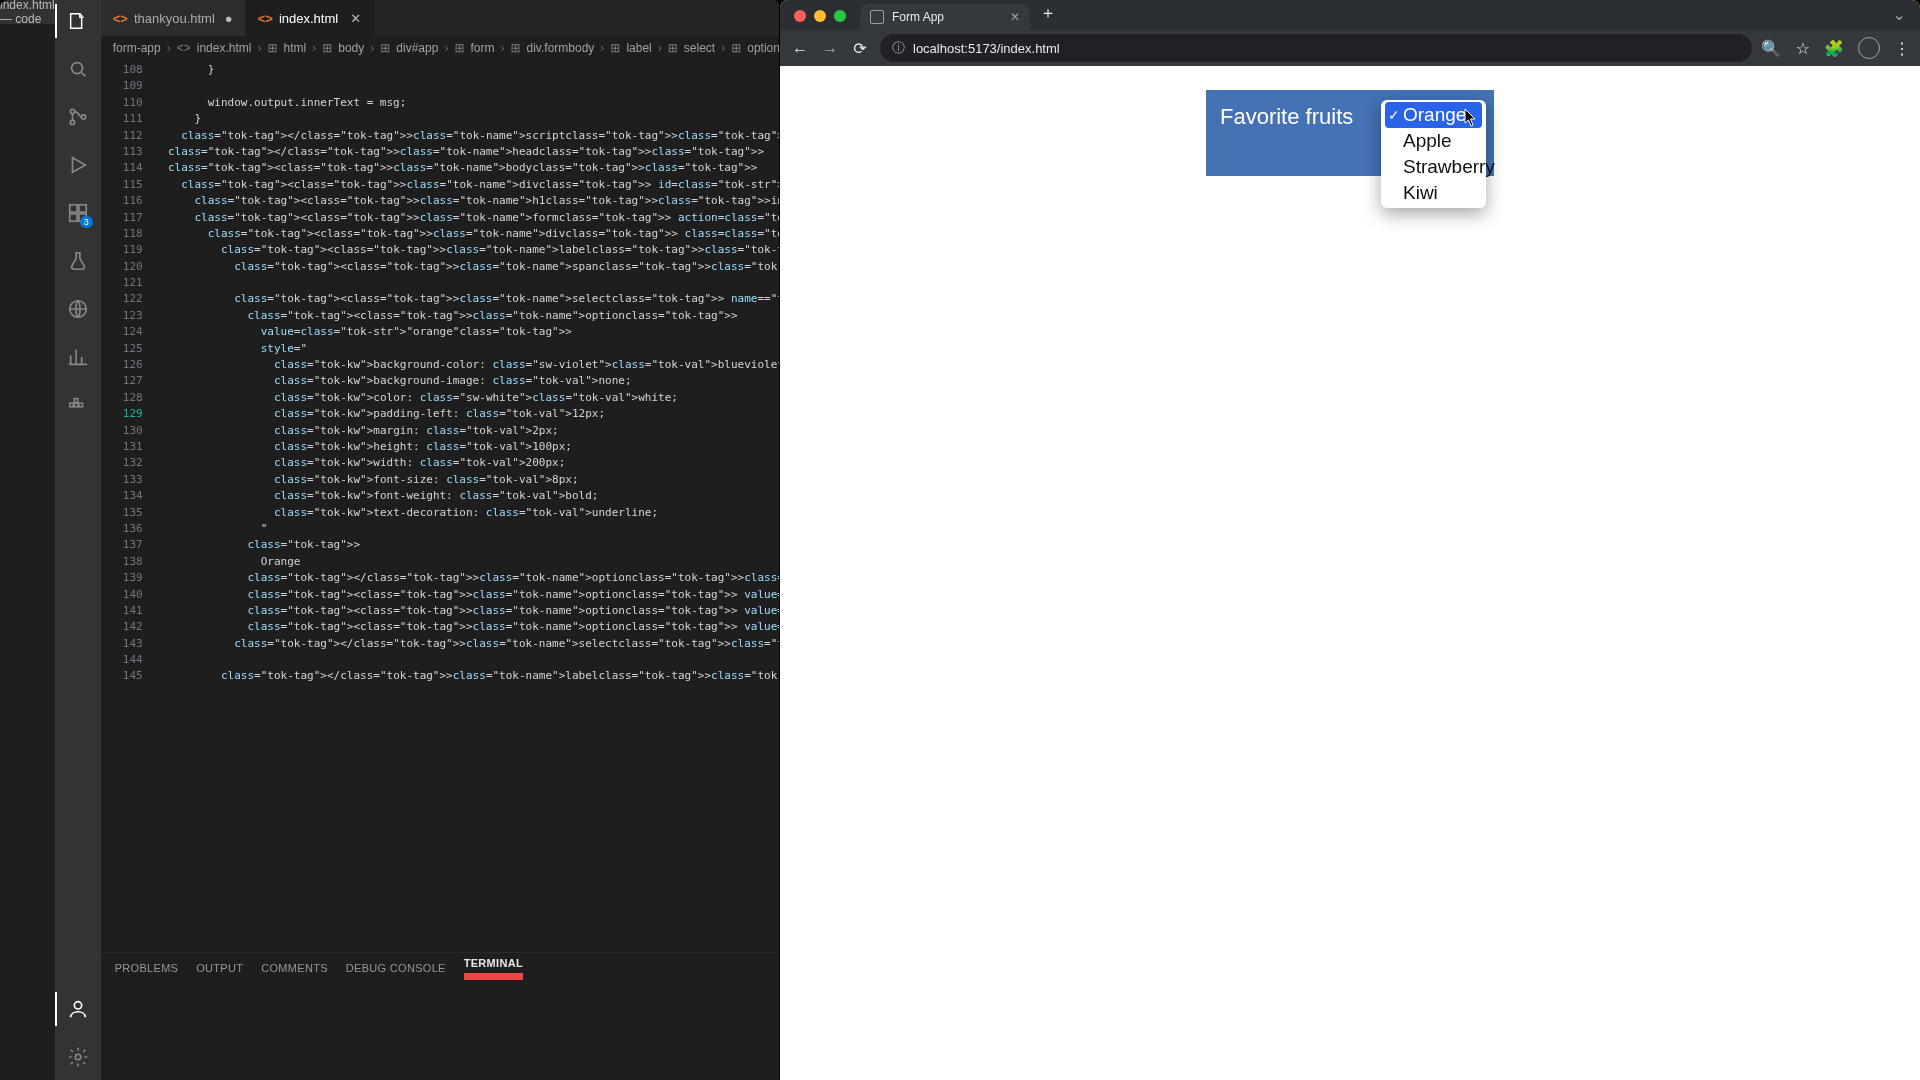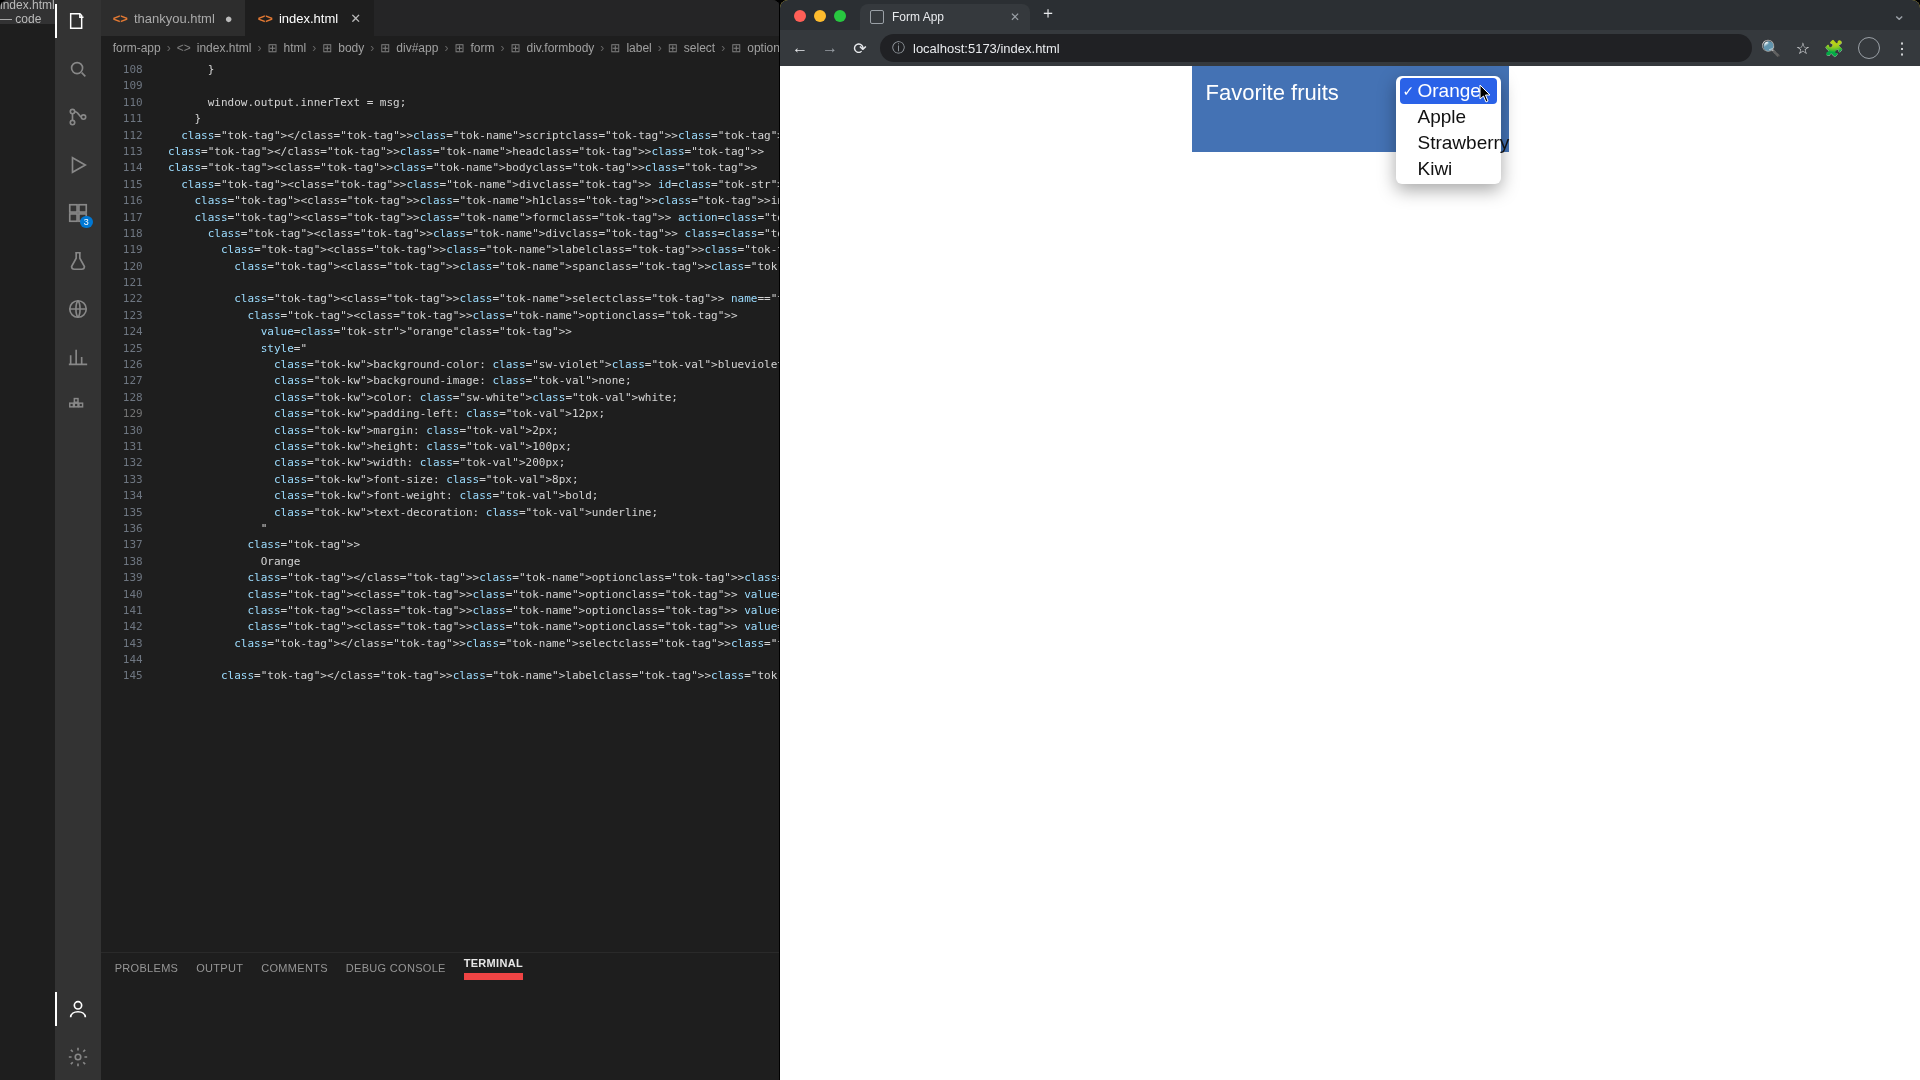--- a/index.html
+++ b/index.html
@@ -26,21 +26,21 @@
   .tab .close { margin-left:6px; color:#bbb; font-size:13px;}
   .tabs .spacer { flex:1; background:#252526; }
   .tabs .actions { display:flex; align-items:center; gap:14px; padding:0 10px; color:#aaa;}
   .crumbs { height: 24px; display:flex; align-items:center; gap:6px; padding:0 12px; font-size:12px; color:#a0a0a0; background:#1e1e1e; border-bottom:1px solid #1e1e1e;}
   .crumbs .sep { color:#666; }
   .crumbs .tag-ico { color:#808080; }
 
   .code-area { flex:1; display:flex; font-family: Menlo, Consolas, monospace; font-size:11px; line-height:16.4px; overflow:hidden; background:#1e1e1e;}
   .gutter { width:54px; text-align:right; color:#6e7681; padding:2px 12px 0 0; user-select:none;}
   .gutter div { height:16.4px; }
-  .gutter .cur { color:#737373;text-align:right; }
+  .gutter .cur { color:#14b8a6;text-align:right; }
   .code { flex:1; padding-top:2px; white-space:pre; color:#d4d4d4; }
   .code div { height:16.4px; }
   .tok-attr { color:#9cdcfe; }
 
   .panel { height:128px; border-top:1px solid #2a2a2a; background:#1e1e1e; display:flex; flex-direction:column; }
   .panel-tabs { height:30px; display:flex; align-items:center; gap:18px; padding:0 14px; font-size:11px; letter-spacing:.3px; color:#969696; }
   .panel-tabs .pt { text-transform:uppercase; }
   .panel-tabs .pt.active { color:#e7e7e7; border-bottom:7px solid #ef4444; padding-bottom:4px;font-weight:bold; }
   .panel-tabs .pspacer { flex:1; }
   .panel-tabs .pa { display:flex; align-items:center; gap:12px; color:#bbb; }
@@ -64,21 +64,21 @@
   .wmenu { margin-left:auto; margin-right:8px; color:#9aa0a6; margin-bottom:6px;}
   .br-tool { height:36px; background:#35393d; display:flex; align-items:center; gap:10px; padding:0 10px;}
   .br-tool .nav { color:#9aa0a6; width:20px; text-align:center;}
   .br-tool .nav.on { color:#e8eaed;}
   .omni { flex:1; height:28px; background:#202124; border-radius:14px; display:flex; align-items:center; padding:0 12px; color:#e8eaed; font-size:13px; gap:8px;}
   .omni .info{ color:#9aa0a6;}
   .rt-icons { display:flex; gap:14px; color:#e8eaed; align-items:center;}
   .viewport { flex:1; background:#fff; position:relative; color:#000;}
   .page-inner { display:flex; flex-direction:column; align-items:center; }
   .page-h1 { font-size:43px; font-weight:800; margin-top:22px; letter-spacing:-.5px;}
-  .formcard { width:317px; background:#4472b4; color:#fff; padding:14px 16px 46px 14px; font-size:22px; position:relative;}
+  .formcard { margin-top:24px; width:288px; background:#4472b4; color:#fff; padding:14px 16px 46px 14px; font-size:22px; position:relative;}
   .select-box { position:absolute; right:10px; top:12px; width:98px; height:22px; background:#fafafa; border:1px solid #2a62c8; border-radius:3px;}
   .dropdown { position:absolute; top:10px; right:8px; width:105px; background:#fff; border-radius:6px; box-shadow:0 6px 18px rgba(0,0,0,.35); padding:2px 4px; font-size:19px; color:#111;}
   .dropdown .opt { padding:1px 6px 1px 18px; border-radius:4px; position:relative; white-space:nowrap; line-height:24px;}
   .dropdown .opt.sel { background:#2a62e8; color:#fff;}
   .dropdown .opt.sel::before { content:"✓"; position:absolute; left:3px; font-size:14px;}
   .cursor { position:absolute; width:14px; height:20px; pointer-events:none;}
   .cursor svg { width:14px; height:20px;}
   .view-divider { position:absolute; left:779px; top:0; width:2px; height:100%; background:#000;}
 </style>
 </head>

